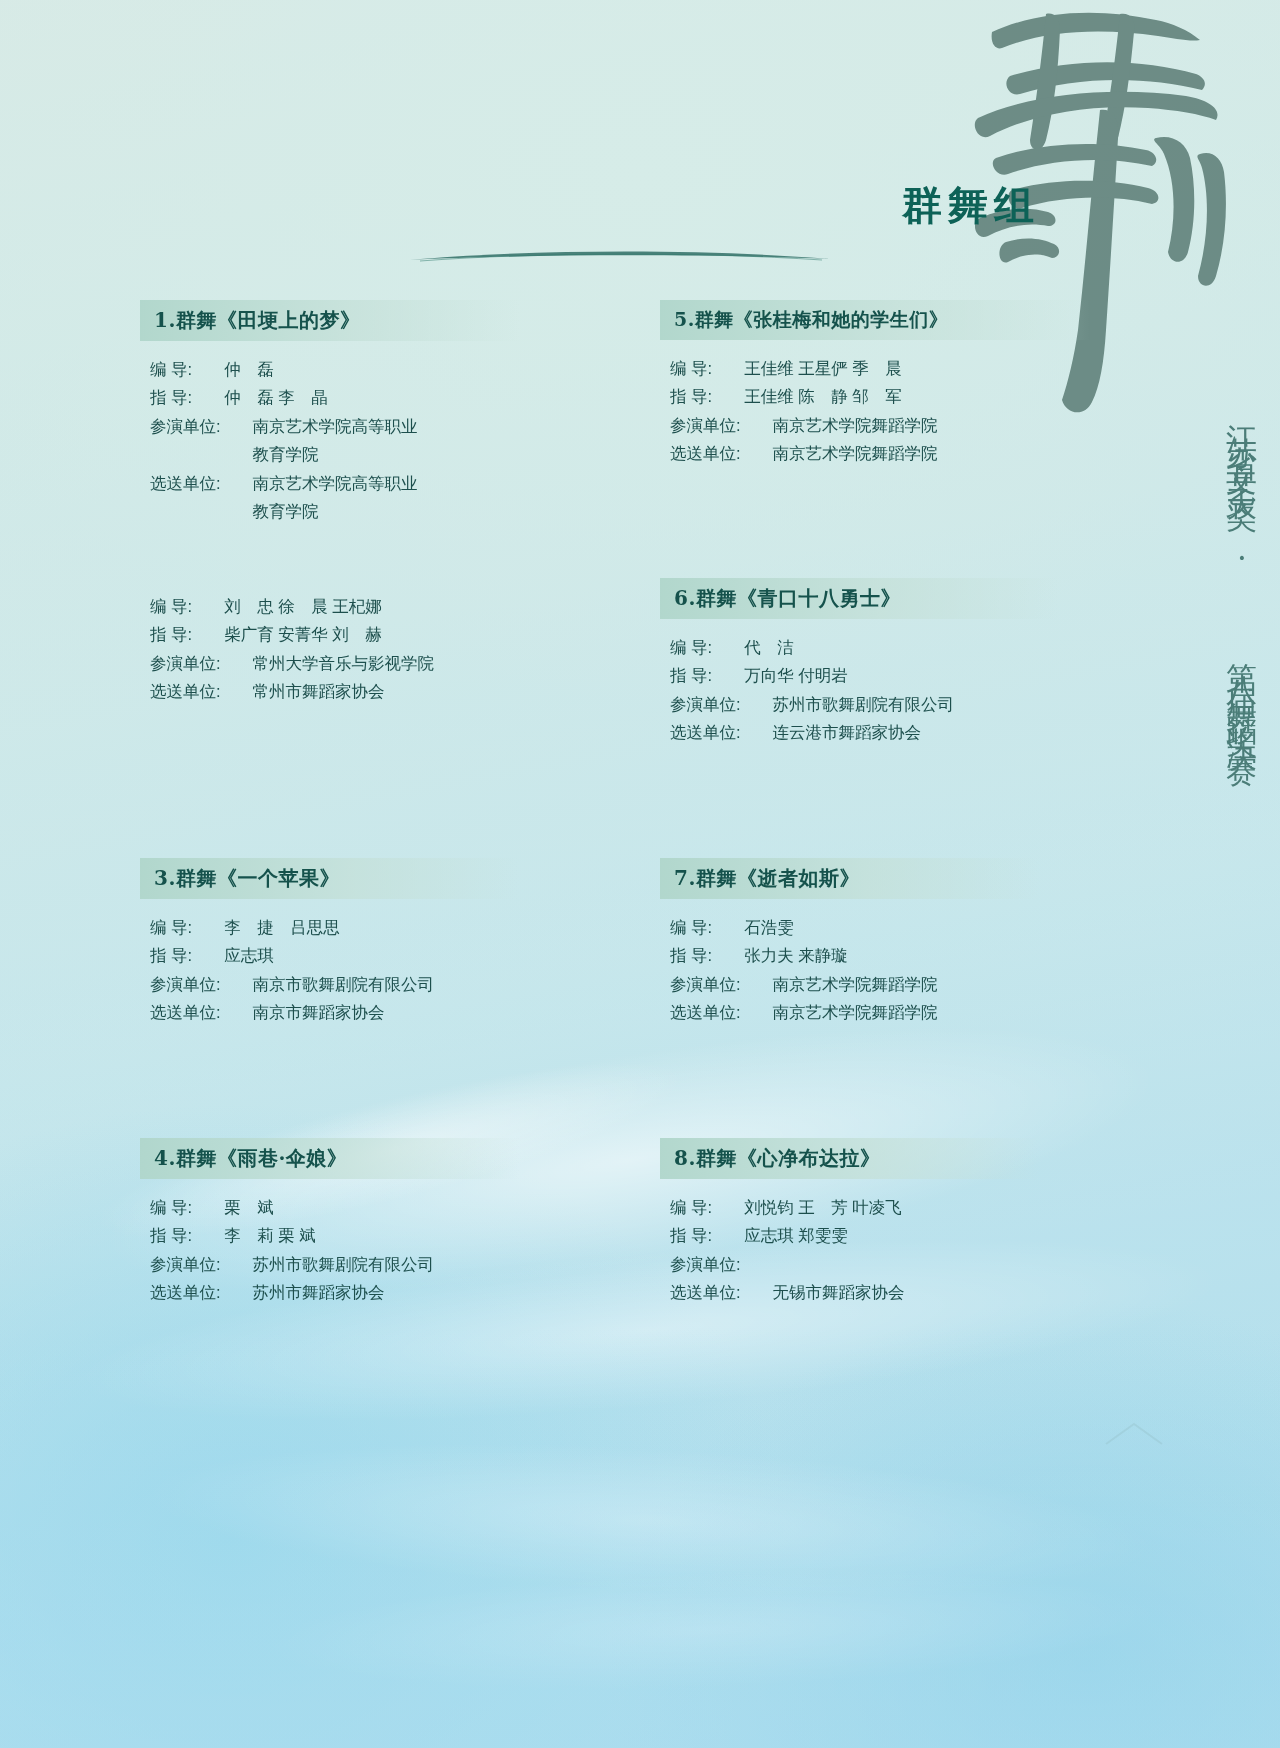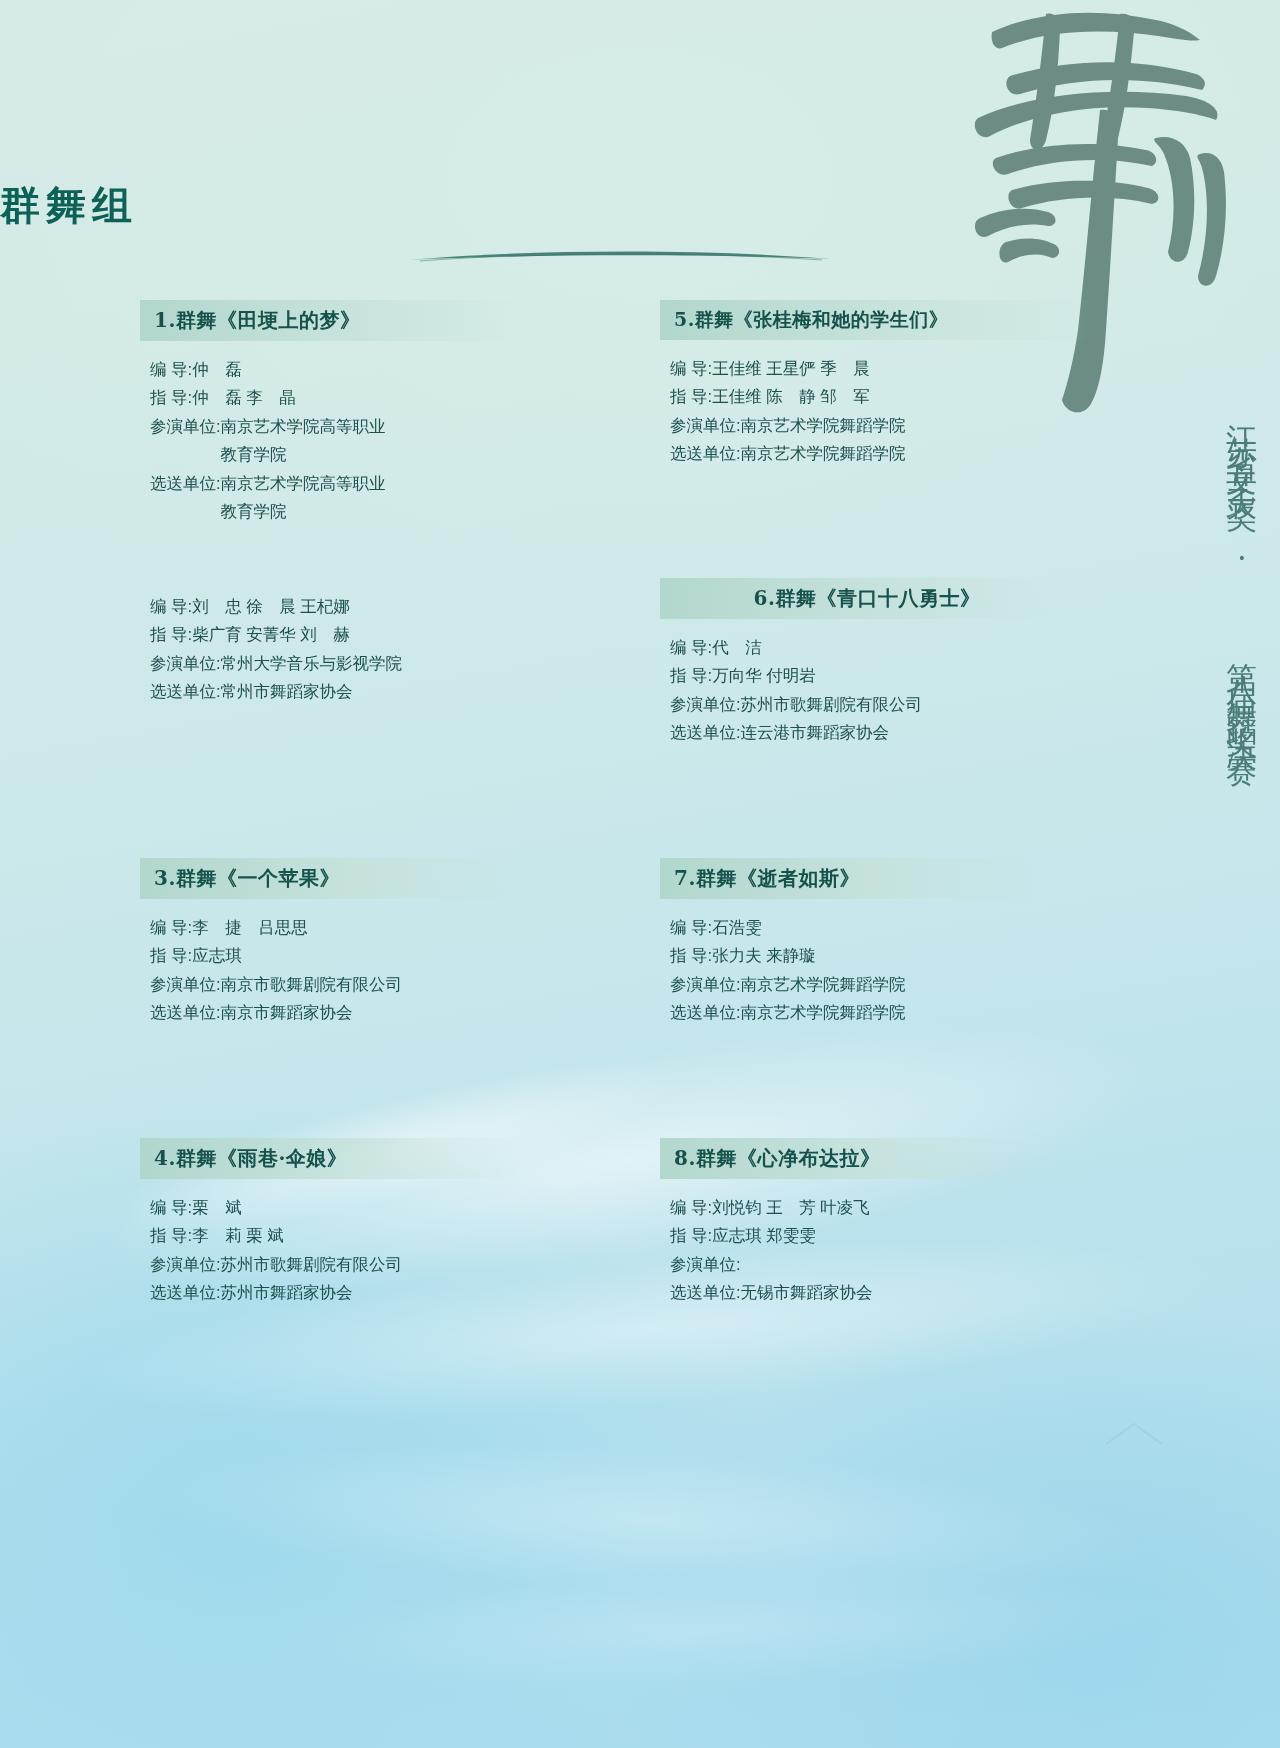--- a/index.html
+++ b/index.html
@@ -57,21 +57,21 @@
     position: absolute;
     left: 0; bottom: 0; width: 1280px; height: 420px;
     background: linear-gradient(to top, rgba(168,220,240,0.55), rgba(168,220,240,0.0));
     pointer-events: none;
   }
 
   
   .title-wrap {
     position: absolute;
     left: 0; top: 178px; width: 1040px;
-    text-align: left;
+    text-align: right;
   }
   .title {
     font-family: "DejaVu Serif", serif;
     font-weight: bold;
     font-size: 40px;
     letter-spacing: 6px;
     color: #0d6257;
     margin: 0;
   }
   .title-rule {
@@ -141,21 +141,21 @@
     font-size: 16.5px;
     color: #1d4f4d;
     line-height: 1.72;
   }
   .row { display: flex; align-items: flex-start; }
   .row-label {
     white-space: pre;
     flex: 0 0 auto;
     text-align: right;
   }
-  .row-value { flex: 1 1 auto; }
+  .row-value { flex: 1 1 auto; margin-left: 32px; }
 
   .corner-mark {
     position: absolute;
     right: 116px; bottom: 300px;
     width: 60px; height: 26px;
     pointer-events: none;
     opacity: 0.5;
   }
 </style>
 </head>
@@ -326,21 +326,21 @@
               <span class="row-value">南京艺术学院舞蹈学院</span>
             </div>
           <div class="row">
               <span class="row-label">选送单位:</span>
               <span class="row-value">南京艺术学院舞蹈学院</span>
             </div>
         </div>
       </div>
 
       <div class="entry" style="top:278px;">
-        <div class="entry-head" style="width:400px;text-align:center;">
+        <div class="entry-head" style="width:400px;">
           <span class="entry-title">6.群舞《青口十八勇士》</span>
         </div>
         <div class="entry-body">
           <div class="row">
               <span class="row-label">编 导:</span>
               <span class="row-value">代　洁</span>
             </div>
           <div class="row">
               <span class="row-label">指 导:</span>
               <span class="row-value">万向华  付明岩</span>

